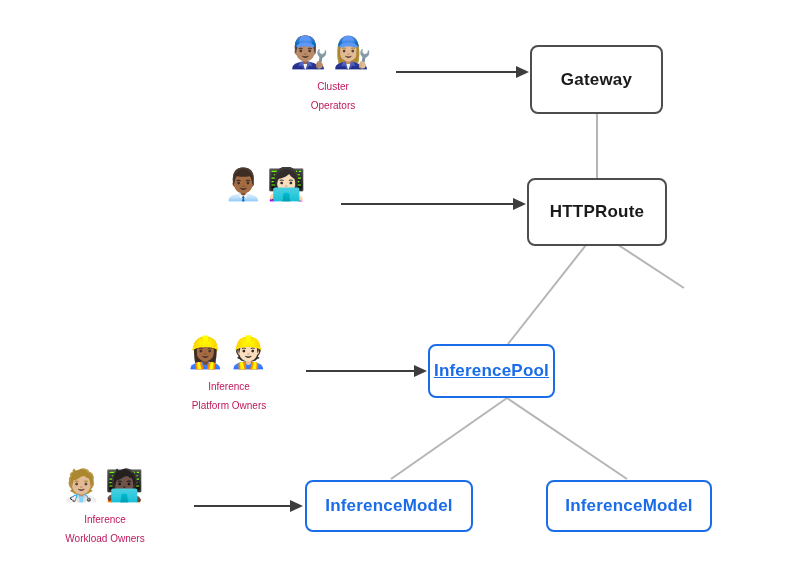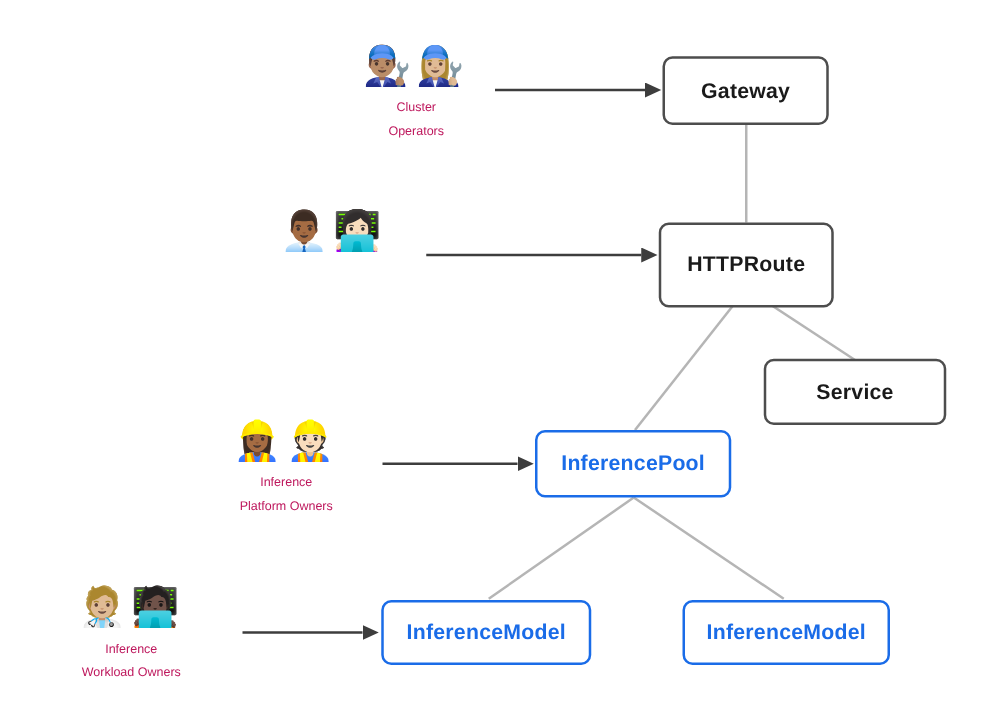--- a/index.html
+++ b/index.html
@@ -33,24 +33,24 @@
     font-size: 17px;
     font-weight: bold;
     color: #1a1a1a;
     letter-spacing: 0.2px;
     box-sizing: border-box;
   }
   .node.ext {
     border-color: #1a6ce8;
     color: #1a6ce8;
   }
-  #n-gateway        { left: 530px; top: 45px;  width: 133px; height: 55px; }
+  #n-gateway        { left: 530px; top: 45px;  width: 133px; height: 69px; }
   #n-httproute      { left: 527px; top: 178px; width: 140px; height: 68px; }
   #n-service        { left: 611px; top: 287px; width: 146px; height: 53px; }
-  #n-inferencepool  { left: 428px; top: 344px; width: 157px; height: 54px; }
+  #n-inferencepool  { left: 428px; top: 344px; width: 127px; height: 54px; text-decoration: underline; }
   #n-inferencemodel1{ left: 305px; top: 480px; width: 168px; height: 52px; }
   #n-inferencemodel2{ left: 546px; top: 480px; width: 166px; height: 52px; }
   
   .persona {
     position: absolute;
     transform: translateX(-50%);
     text-align: center;
     white-space: nowrap;
   }
   .persona .emoji {
@@ -111,18 +111,17 @@
   </div>
 
   <div class="persona" id="p-workload">
     <div class="emoji">🧑🏼‍⚕️🧑🏿‍💻</div>
     <div class="plabel">Inference
 Workload Owners</div>
   </div>
 
   <div class="node" id="n-gateway">Gateway</div>
   <div class="node" id="n-httproute">HTTPRoute</div>
-  <div class="node" id="n-service">Service</div>
   <div class="node ext" id="n-inferencepool">InferencePool</div>
   <div class="node ext" id="n-inferencemodel1">InferenceModel</div>
   <div class="node ext" id="n-inferencemodel2">InferenceModel</div>
 
 </div>
 
 </body></html>

